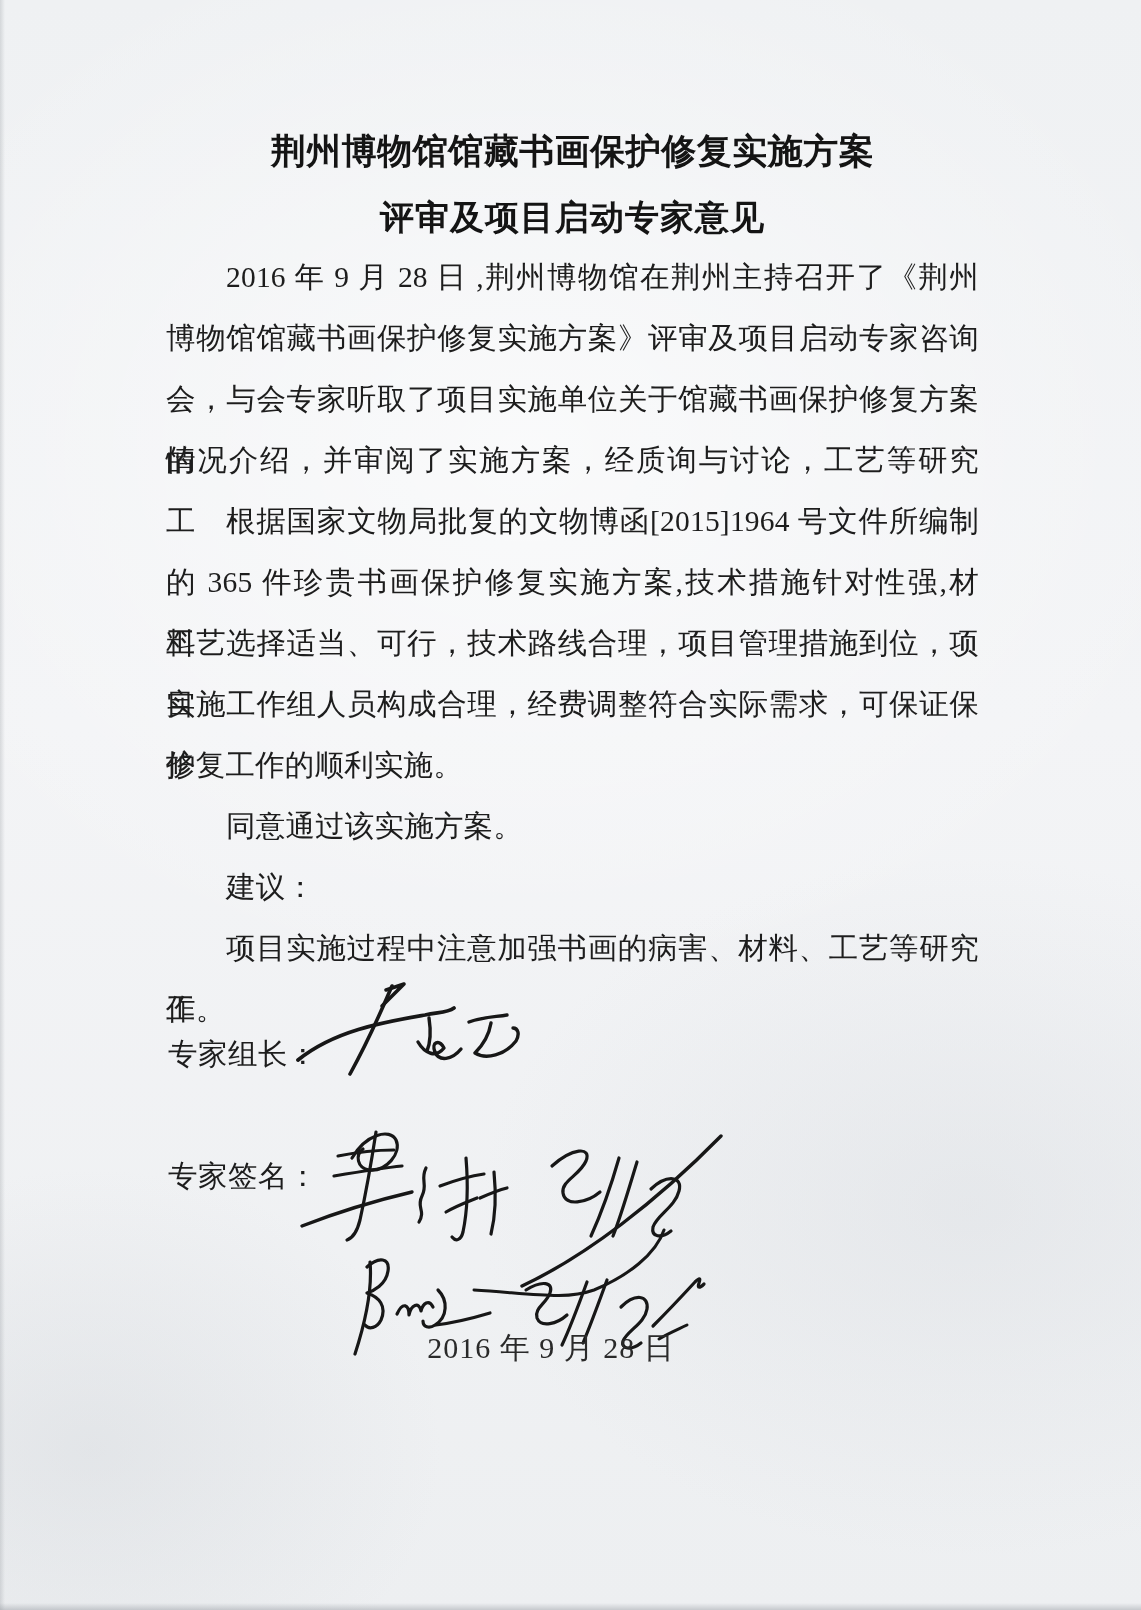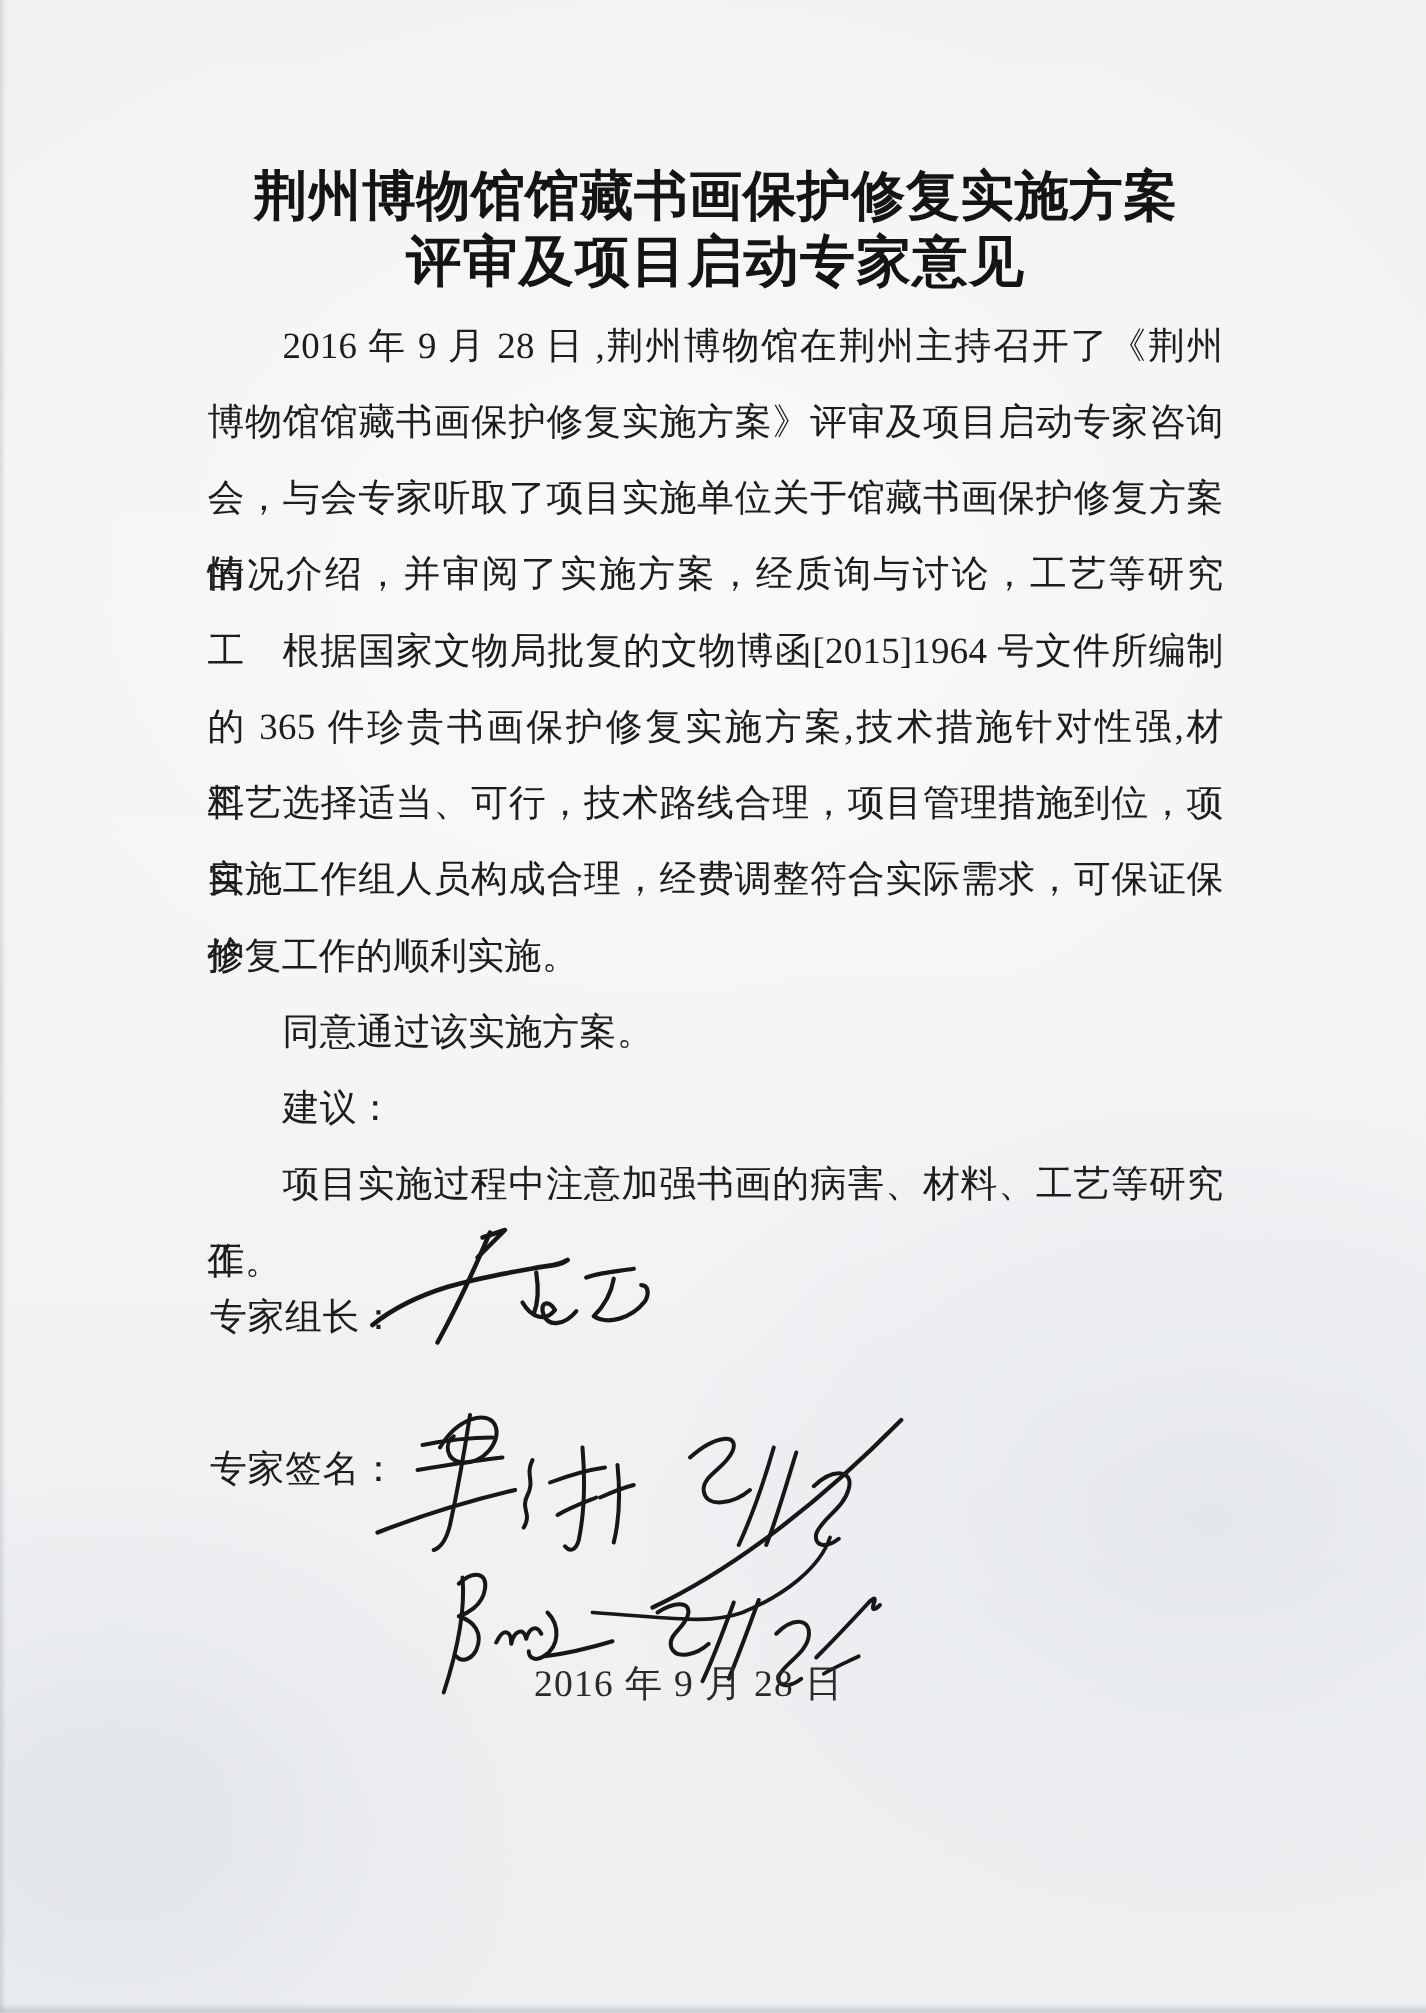--- a/index.html
+++ b/index.html
@@ -24,22 +24,22 @@
   .page::before{
     content:"";position:absolute;top:0;left:0;bottom:0;width:5px;
     background:linear-gradient(90deg,rgba(150,155,160,.30),rgba(150,155,160,0));
     pointer-events:none;
   }
   .title{
     position:absolute;left:166px;width:813px;text-align:center;
     font-family:"DejaVu Sans","Liberation Sans",sans-serif;
     font-weight:700;color:#141414;white-space:nowrap;
   }
-  .title.l1{top:128px;font-size:43px;letter-spacing:0.5px;}
-  .title.l2{top:180px;font-size:44px;letter-spacing:1px;}
+  .title.l1{top:128px;font-size:35px;letter-spacing:0.5px;}
+  .title.l2{top:195px;font-size:34px;letter-spacing:1px;}
   .body{position:absolute;top:247px;left:166px;width:813px;}
   .ln{
     height:61px;line-height:61px;font-size:29.5px;
     white-space:nowrap;letter-spacing:0.2px;
   }
   .ln.just{white-space:normal;text-align:justify;text-align-last:justify;}
   .ln.indent{text-indent:60px;}
   .fieldlabel{
     position:absolute;left:168px;font-size:29.5px;line-height:40px;
     letter-spacing:0.5px;white-space:nowrap;

